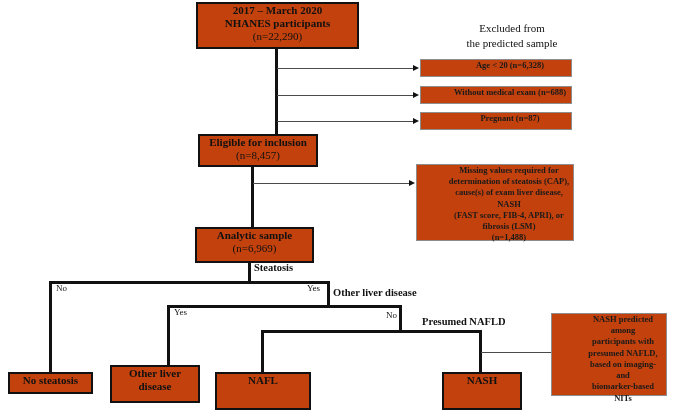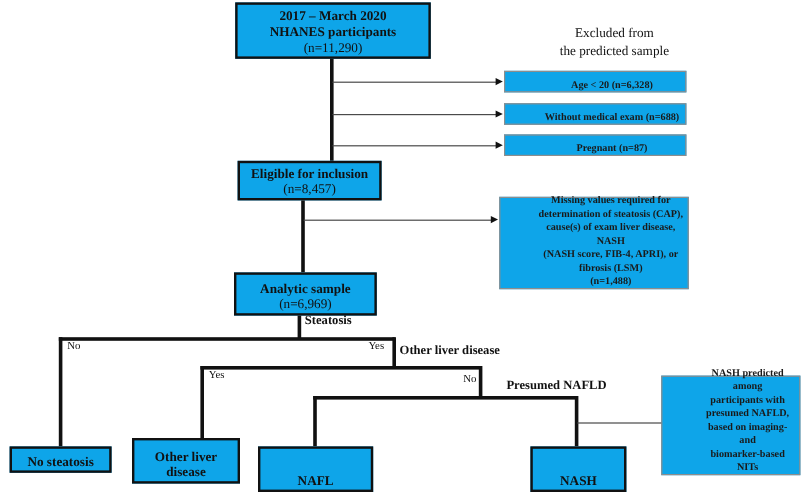--- a/index.html
+++ b/index.html
@@ -15,24 +15,24 @@
     font-family: "Liberation Serif", "DejaVu Serif", serif;
     color: #111111;
     overflow: hidden;
   }
 
   
   .box {
     position: absolute;
     box-sizing: border-box;
     display: flex;
-    align-items: flex-end;
+    align-items: flex-start;
     justify-content: center;
     text-align: center;
-    background: #0ea5e9;
+    background: #c2410c;
     line-height: 1.18;
   }
   .box-heavy {
     border: 2px solid #111111;
     font-weight: bold;
     font-size: 11px;
   }
   .box-light {
     border: 1px solid #8d8d8d;
     font-weight: bold;
@@ -79,21 +79,21 @@
 </style>
 </head>
 <body>
 
 <div id="canvas">
 
   <div class="box box-heavy" style="left:196px; top:2px; width:163px; height:47px;">
     <div class="box-inner">
       <div>2017 – March 2020</div>
       <div>NHANES participants</div>
-      <div style="font-weight:normal;">(n=11,290)</div>
+      <div style="font-weight:normal;">(n=22,290)</div>
     </div>
   </div>
 
   <div class="label label-head" style="left:447px; top:21px; width:130px; text-align:center;">
     <div>Excluded from</div>
     <div>the predicted sample</div>
   </div>
 
   <div class="box box-light" style="left:420px; top:59px; width:152px; height:18px;">
     <div class="box-inner">Age &lt; 20 (n=6,328)</div>
@@ -121,21 +121,21 @@
       <div>Eligible for inclusion</div>
       <div style="font-weight:normal;">(n=8,457)</div>
     </div>
   </div>
 
   <div class="box box-light" style="left:416px; top:144px; width:158px; height:77px;margin-top:20px;">
     <div class="box-inner">
       <div>Missing values required for</div>
       <div>determination of steatosis (CAP),</div>
       <div>cause(s) of exam liver disease, NASH</div>
-      <div>(NASH score, FIB-4, APRI), or</div>
+      <div>(FAST score, FIB-4, APRI), or</div>
       <div>fibrosis (LSM)</div>
       <div>(n=1,488)</div>
     </div>
   </div>
 
   <div class="ln" style="left:251px; top:167px; width:2.5px; height:60px;"></div>
 
   <div class="ln ln-thin" style="left:253px; top:182.5px; width:157px; height:1px;"></div>
   <div class="arrow" style="left:409px; top:179.5px;"></div>
 

